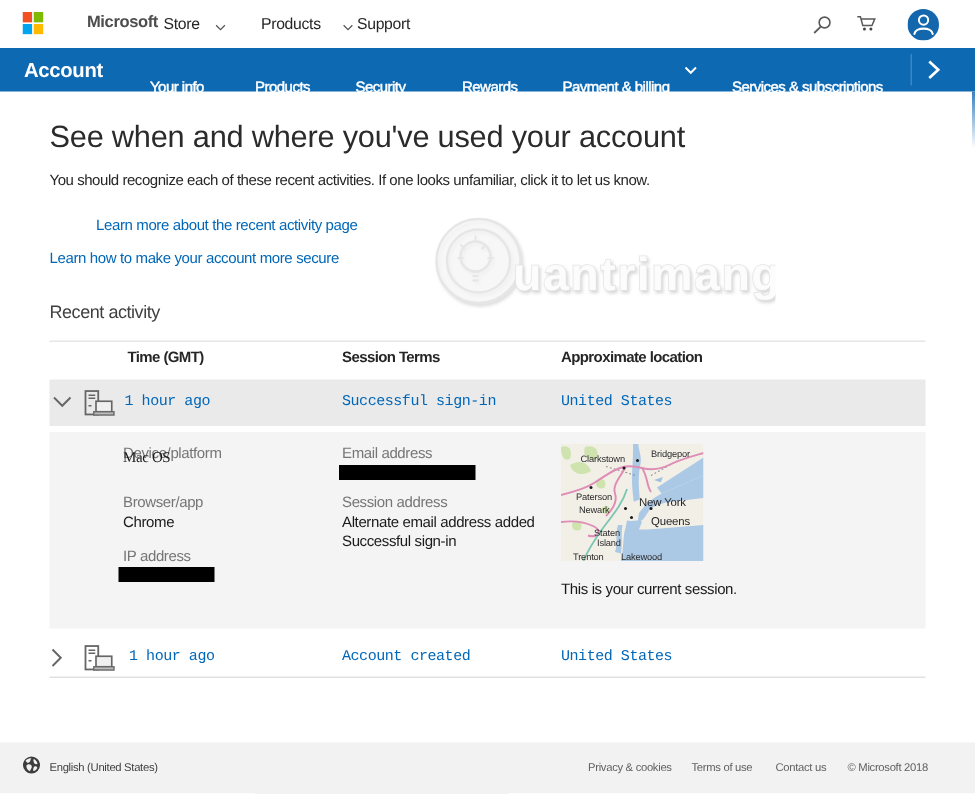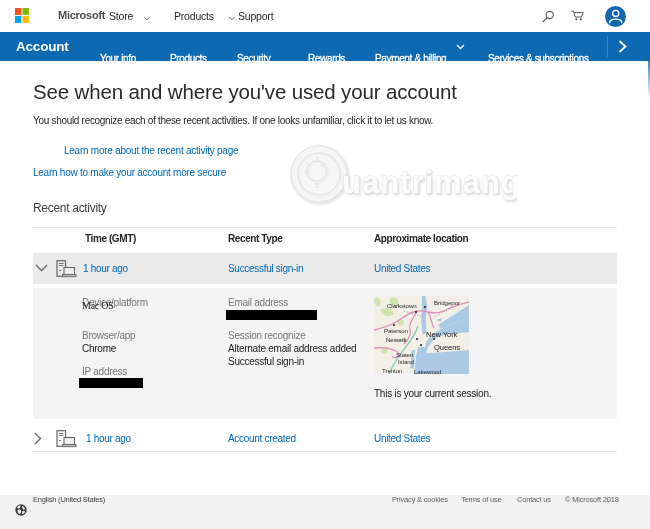--- a/index.html
+++ b/index.html
@@ -16,27 +16,27 @@
 
 .h1 { position:absolute; left:33px; top:80px; font-size:20.5px; letter-spacing:-0.15px; color:#2b2b2b; font-weight:400; }
 .para { position:absolute; left:33px; top:115px; font-size:10px; letter-spacing:-0.3px; color:#262626; }
 .link { position:absolute; left:33px; font-size:10px; letter-spacing:-0.25px; color:#0067b8; }
 .recent { position:absolute; left:33px; top:201px; font-size:12px; letter-spacing:-0.3px; color:#404040; }
 .thdr { position:absolute; top:233px; font-size:10px; letter-spacing:-0.4px; font-weight:700; color:#262626; }
 #row1 { position:absolute; left:33px; top:253px; width:584px; height:31px; background:#eaeaea; }
 #detail { position:absolute; left:33px; top:288px; width:584px; height:131px; background:#f4f4f4; }
 #row2 { position:absolute; left:33px; top:424px; width:584px; height:28px; background:#fff; border-bottom:1px solid #e1e1e1; }
 .cell { position:absolute; font-size:10px; letter-spacing:-0.3px; }
-.blue { color:#0067b8; }
+.blue { color:#0067b8;font-family:Liberation Mono, monospace; }
 .lbl { position:absolute; font-size:10px; letter-spacing:-0.25px; color:#767676; }
 .val { position:absolute; font-size:10px; letter-spacing:-0.25px; color:#1a1a1a; }
 .blackbar { position:absolute; background:#000; }
 
 #footer { position:absolute; left:0; top:495px; width:650px; height:34px; background:#f2f2f2; }
-.flink { position:absolute; top:0; font-size:7.5px; letter-spacing:-0.2px; color:#616161; }
+.flink { position:absolute; top:12px; font-size:7.5px; letter-spacing:-0.2px; color:#616161; }
 
 #wm { position:absolute; left:287px; top:144px; width:230px; height:62px; opacity:0.85; pointer-events:none; }
 </style>
 </head>
 <body>
 <div id="page">
 
   <div id="topbar">
     <svg class="abs" style="left:15px; top:8px;" width="14" height="15" viewBox="0 0 14 15">
       <rect x="0" y="0" width="6.4" height="6.9" fill="#f25022"></rect>
@@ -118,21 +118,21 @@
         </g>
       </g>
       <text x="55" y="49" font-family="Liberation Sans" font-size="31" font-weight="700" letter-spacing="1" fill="#fcfcfc" stroke="#dedede" stroke-width="1" paint-order="stroke" filter="url(#ds)">uantrimang</text>
     </svg>
   </div>
 
   <div class="recent">Recent activity</div>
 
   <div class="abs" style="left:33px; top:227px; width:584px; border-top:1px solid #e6e6e6;"></div>
   <div class="thdr" style="left:85px;">Time (GMT)</div>
-  <div class="thdr" style="left:228px;">Recent Type</div>
+  <div class="thdr" style="left:228px;">Session Terms</div>
   <div class="thdr" style="left:374px;">Approximate location</div>
 
   <div id="row1"></div>
   <svg class="abs" style="left:35px; top:264px;" width="13" height="8" viewBox="0 0 13 8">
       <path d="M1 1 L6.5 6.5 L12 1" fill="none" stroke="#666" stroke-width="1.3"></path>
     </svg>
 
   <svg class="abs" style="left:56px; top:260px;" width="21" height="18" viewBox="0 0 21 18">
     <rect x="1" y="0.7" width="8.5" height="15.6" fill="none" stroke="#666" stroke-width="1.2"></rect>
     <line x1="3" y1="3.5" x2="7.5" y2="3.5" stroke="#666" stroke-width="0.9"></line>
@@ -150,21 +150,21 @@
   <div id="detail"></div>
   <div class="lbl" style="left:82px; top:297px;">Device/platform</div>
   <div class="val" style="left:82px; top:300px;font-family:Liberation Serif, serif;">Mac OS</div>
   <div class="lbl" style="left:82px; top:330px;">Browser/app</div>
   <div class="val" style="left:82px; top:343px;">Chrome</div>
   <div class="lbl" style="left:82px; top:366px;">IP address</div>
   <div class="blackbar" style="left:79px; top:378px; width:64px; height:10px;"></div>
 
   <div class="lbl" style="left:228px; top:297px;">Email address</div>
   <div class="blackbar" style="left:226px; top:310px; width:91px; height:10px;"></div>
-  <div class="lbl" style="left:228px; top:330px;">Session recognize</div>
+  <div class="lbl" style="left:228px; top:330px;">Session address</div>
   <div class="val" style="left:228px; top:343px;">Alternate email address added</div>
   <div class="val" style="left:228px; top:356px;">Successful sign-in</div>
 
   <svg class="abs" style="left:374px; top:296px;" width="95" height="78" viewBox="0 0 95 78">
     <rect x="0" y="0" width="95" height="78" fill="#f2efe7"></rect>
 
     <g fill="#abc9e5" stroke="none">
       <path d="M48 0 L51.5 0 C52 5 54 9 53 13 C52 18 51.5 24 52 30 L52.5 37 L48.5 38.5 C47.5 30 47 24 47.5 17 C48 11 48 5 48 0 Z"></path>
       <path d="M64 29 L95 9 L95 21 L67 33 Z"></path>
       <path d="M67 33 L95 21 L95 36 L78 38 L70 39 L63 41 L59 44 L56 41 L62 36 Z"></path>

